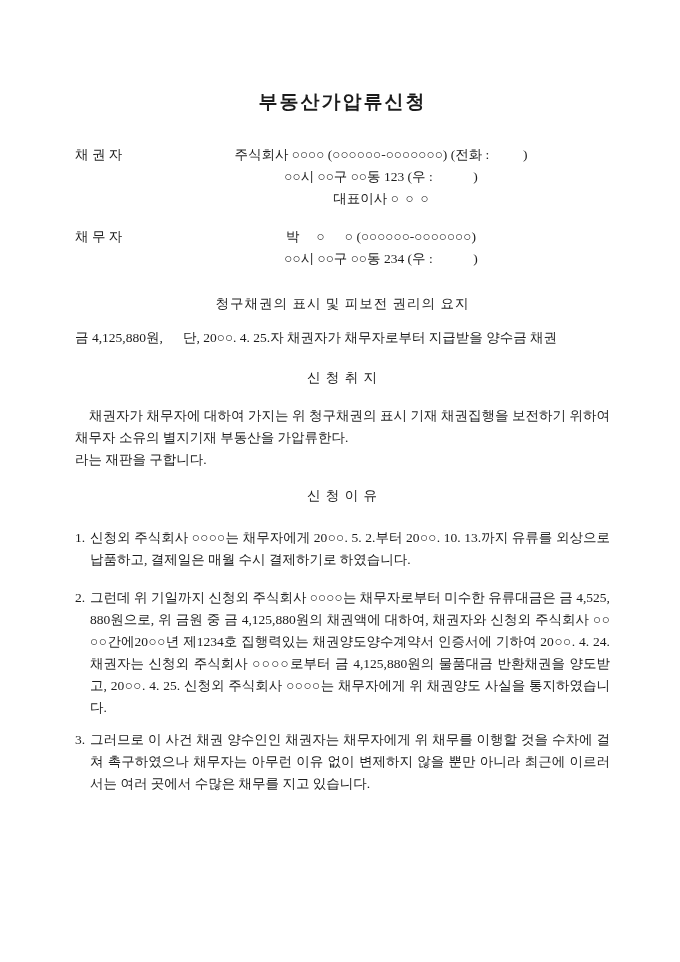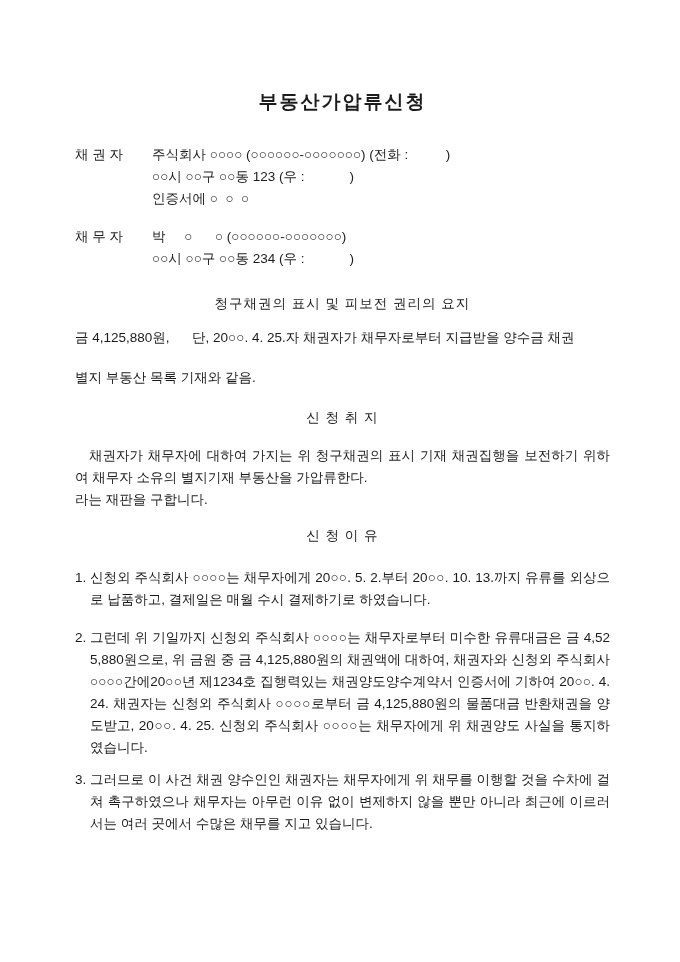--- a/index.html
+++ b/index.html
@@ -3,21 +3,21 @@
 <meta charset="utf-8">
 <style>
   * { margin: 0; padding: 0; box-sizing: border-box; }
   html, body { background: #9e9e9e; }
   .page {
     width: 680px;
     height: 962px;
     margin: 0 auto;
     background: #ffffff;
     color: #1c1c1c;
-    font-family: Liberation Sans, sans-serif;
+    font-family: Liberation Serif, serif;
     font-size: 13.5px;
     line-height: 22px;
     padding: 90px 70px 0 75px;
     overflow: hidden;
   }
   .doc-title {
     text-align: center;
     font-size: 19px;
     font-weight: bold;
     letter-spacing: 2px;
@@ -27,21 +27,21 @@
   .party-row {
     display: flex;
     align-items: flex-start;
   }
   .party-row.debtor { margin-top: 16px; }
   .party-label {
     flex: 0 0 77px;
     white-space: pre-wrap;
   }
   .party-lines { flex: 1; }
-  .party-line { white-space: pre-wrap; }
+  .party-line { white-space: pre-wrap; text-align: center; }
   .section-heading {
     text-align: center;
     letter-spacing: 1px;
   }
   .claim-heading { margin-top: 23px; }
   .claim-body { margin-top: 12px; white-space: pre-wrap; }
   .property-heading { margin-top: 26px; }
   .property-body { margin-top: 18px; }
   .purport-heading { margin-top: 18px; }
   .purport-body {
@@ -71,36 +71,35 @@
 
 <div class="page">
 
   <div class="doc-title">부동산가압류신청</div>
 
   <div class="party-row creditor">
     <div class="party-label">채 권 자</div>
     <div class="party-lines">
       <div class="party-line">주식회사 ○○○○ (○○○○○○-○○○○○○○) (전화 :          )</div>
       <div class="party-line">○○시 ○○구 ○○동 123 (우 :            )</div>
-      <div class="party-line">인증서에 ○  ○  ○</div>
+      <div class="party-line">대표이사 ○  ○  ○</div>
     </div>
   </div>
 
   <div class="party-row debtor">
     <div class="party-label">채 무 자</div>
     <div class="party-lines">
       <div class="party-line">박     ○      ○ (○○○○○○-○○○○○○○)</div>
       <div class="party-line">○○시 ○○구 ○○동 234 (우 :            )</div>
     </div>
   </div>
 
   <div class="section-heading claim-heading">청구채권의 표시 및 피보전 권리의 요지</div>
   <div class="claim-body">금 4,125,880원,      단, 20○○. 4. 25.자 채권자가 채무자로부터 지급받을 양수금 채권</div>
 
-  <div class="property-body">별지 부동산 목록 기재와 같음.</div>
 
   <div class="section-heading purport-heading">신  청  취  지</div>
   <div class="purport-body">채권자가 채무자에 대하여 가지는 위 청구채권의 표시 기재 채권집행을 보전하기 위하여 채무자 소유의 별지기재 부동산을 가압류한다.</div>
   <div class="purport-closing">라는 재판을 구합니다.</div>
 
   <div class="section-heading reasons-heading">신  청  이  유</div>
 
   <div class="reason-item item-1">
     <div class="reason-no">1.</div>
     <div class="reason-text">신청외 주식회사 ○○○○는 채무자에게 20○○. 5. 2.부터 20○○. 10. 13.까지 유류를 외상으로 납품하고, 결제일은 매월 수시 결제하기로 하였습니다.</div>

